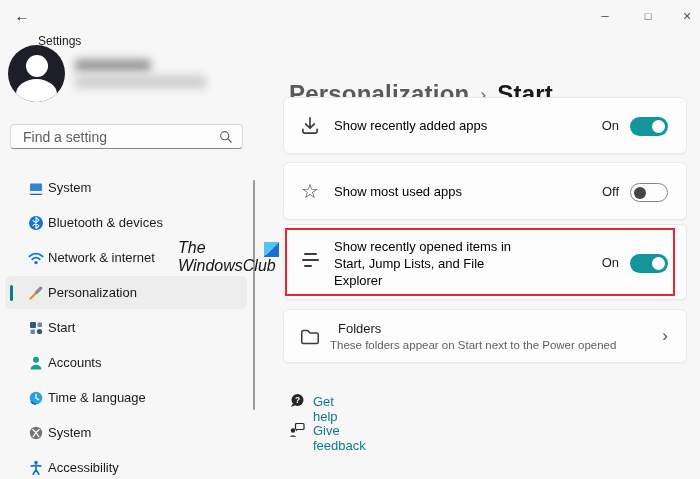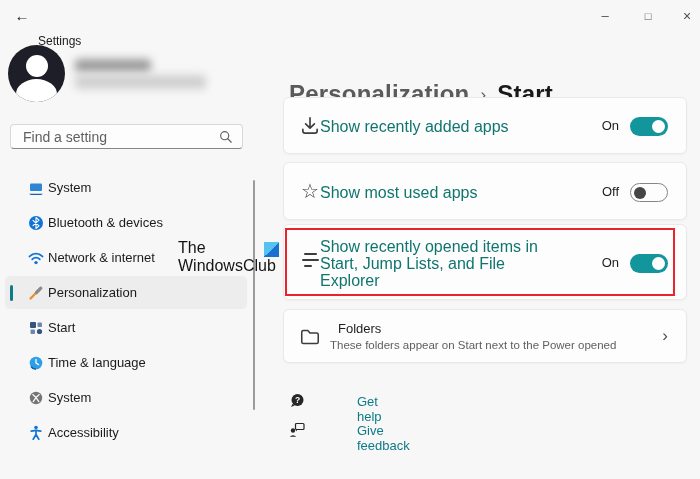--- a/index.html
+++ b/index.html
@@ -44,21 +44,21 @@
   .breadcrumb .sep { font-size:17px; color:#5a5a5a; font-weight:400; padding:0 11px; vertical-align:2px; }
   .breadcrumb .current { color:#191919; }
 
   .card { position:absolute; left:283px; width:404px; background:#fdfdfd; border:1px solid #e9e9e9; border-radius:6px; box-shadow:0 1px 2px rgba(0,0,0,.04); }
   .card-1 { top:97px;  height:57px; }
   .card-2 { top:162px; height:58px; }
   .card-3 { top:224px; height:76px;padding-left:20px; }
   .card-4 { top:309px; height:54px; }
 
   .row-ico { position:absolute; left:15px; width:22px; height:22px; }
-  .row-label { position:absolute; left:36px; font-size:16px; color:#0f766e; }
+  .row-label { position:absolute; left:50px; font-size:13px; color:#000000; }
   .row-label-multi span { display:block; line-height:17px; }
   .state-label { position:absolute; right:67px; font-size:13px; color:#1d1d1d;text-align:center; }
 
   .toggle { position:absolute; right:18px; width:38px; height:19px; border-radius:10px; cursor:pointer; }
   .toggle.on { background:#12969c; }
   .toggle.on .knob { position:absolute; right:3px; top:3px; width:13px; height:13px; border-radius:50%; background:#fff; }
   .toggle.off { background:#fdfdfd; border:1px solid #868686; }
   .toggle.off .knob { position:absolute; left:3px; top:2.5px; width:12px; height:12px; border-radius:50%; background:#454545; }
 
   .lines-icon { position:absolute; left:18px; top:28px; width:18px; }
@@ -70,24 +70,24 @@
   .row-title { position:absolute; left:54px; top:11px; font-size:13px; color:#1d1d1d; }
   .row-sub { position:absolute; left:46px; top:29px; font-size:11.5px; color:#5f5f5f; }
   .row-chevron { position:absolute; right:18px; top:16px; font-size:17px; color:#4f4f4f; }
 
   .highlight-box { position:absolute; left:285px; top:228px; width:390px; height:68px; border:2px solid #e8252c; pointer-events:none; z-index:20; }
 
   .link-row { position:absolute; left:289px; height:18px; cursor:pointer; }
   .link-1 { top:393px; }
   .link-2 { top:422px; }
   .link-ico { position:absolute; left:0; top:0; width:16px; height:16px; }
-  .link-text { position:absolute; left:24px; top:1px; font-size:13px; color:#0e7a85;margin-left:44px; }
-
-  
-  .watermark { position:absolute; left:178px; top:239px; z-index:15; color:#141414; font-size:16px; line-height:18px; }
+  .link-text { position:absolute; left:24px; top:1px; font-size:13px; color:#0e7a85; }
+
+  
+  .watermark { position:absolute; left:178px; top:239px; z-index:15; color:#141414; font-size:16px; line-height:18px;font-style:italic; }
   .twc-logo { position:absolute; left:264px; top:242px; width:15px; height:15px; z-index:15;
               background:linear-gradient(135deg,#54c3f1 0 50%,#1a6fd0 50% 100%); }
 
   .star-glyph { font-size:20px; color:#3c3c3c; line-height:22px; text-align:center; }
 </style>
 </head>
 <body>
 
 <div id="app">
 
@@ -158,20 +158,28 @@
 
       <svg class="nav-ico" viewBox="0 0 16 16">
         <rect x="2" y="2" width="6" height="6" rx="1" fill="#33557f"></rect>
         <rect x="9.5" y="2.5" width="4.5" height="4.5" rx="1" fill="#6e87a8"></rect>
         <rect x="2.5" y="9.5" width="4.5" height="4.5" rx="1" fill="#6e87a8"></rect>
         <circle cx="11.5" cy="11.5" r="2.6" fill="#33557f"></circle>
       </svg>
       <div class="nav-label">Start</div>
     </div>
 
+    <div class="nav-item">
+
+      <svg class="nav-ico" viewBox="0 0 16 16">
+        <circle cx="8" cy="4.8" r="3" fill="#12a489"></circle>
+        <path d="M2.5 14.5 a5.5 4.7 0 0 1 11 0 z" fill="#12a489"></path>
+      </svg>
+      <div class="nav-label">Accounts</div>
+    </div>
 
     <div class="nav-item">
 
       <svg class="nav-ico" viewBox="0 0 16 16">
         <circle cx="8" cy="8" r="6.3" fill="#2d9fe8"></circle>
         <path d="M8 8 V4.4 M8 8 L10.6 9.6" stroke="#fff" stroke-width="1.3" stroke-linecap="round"></path>
         <path d="M3 11.5 a6.3 6.3 0 0 0 5 2.8" fill="none" stroke="#1b5fa8" stroke-width="1.6"></path>
       </svg>
       <div class="nav-label">Time &amp; language</div>
     </div>

